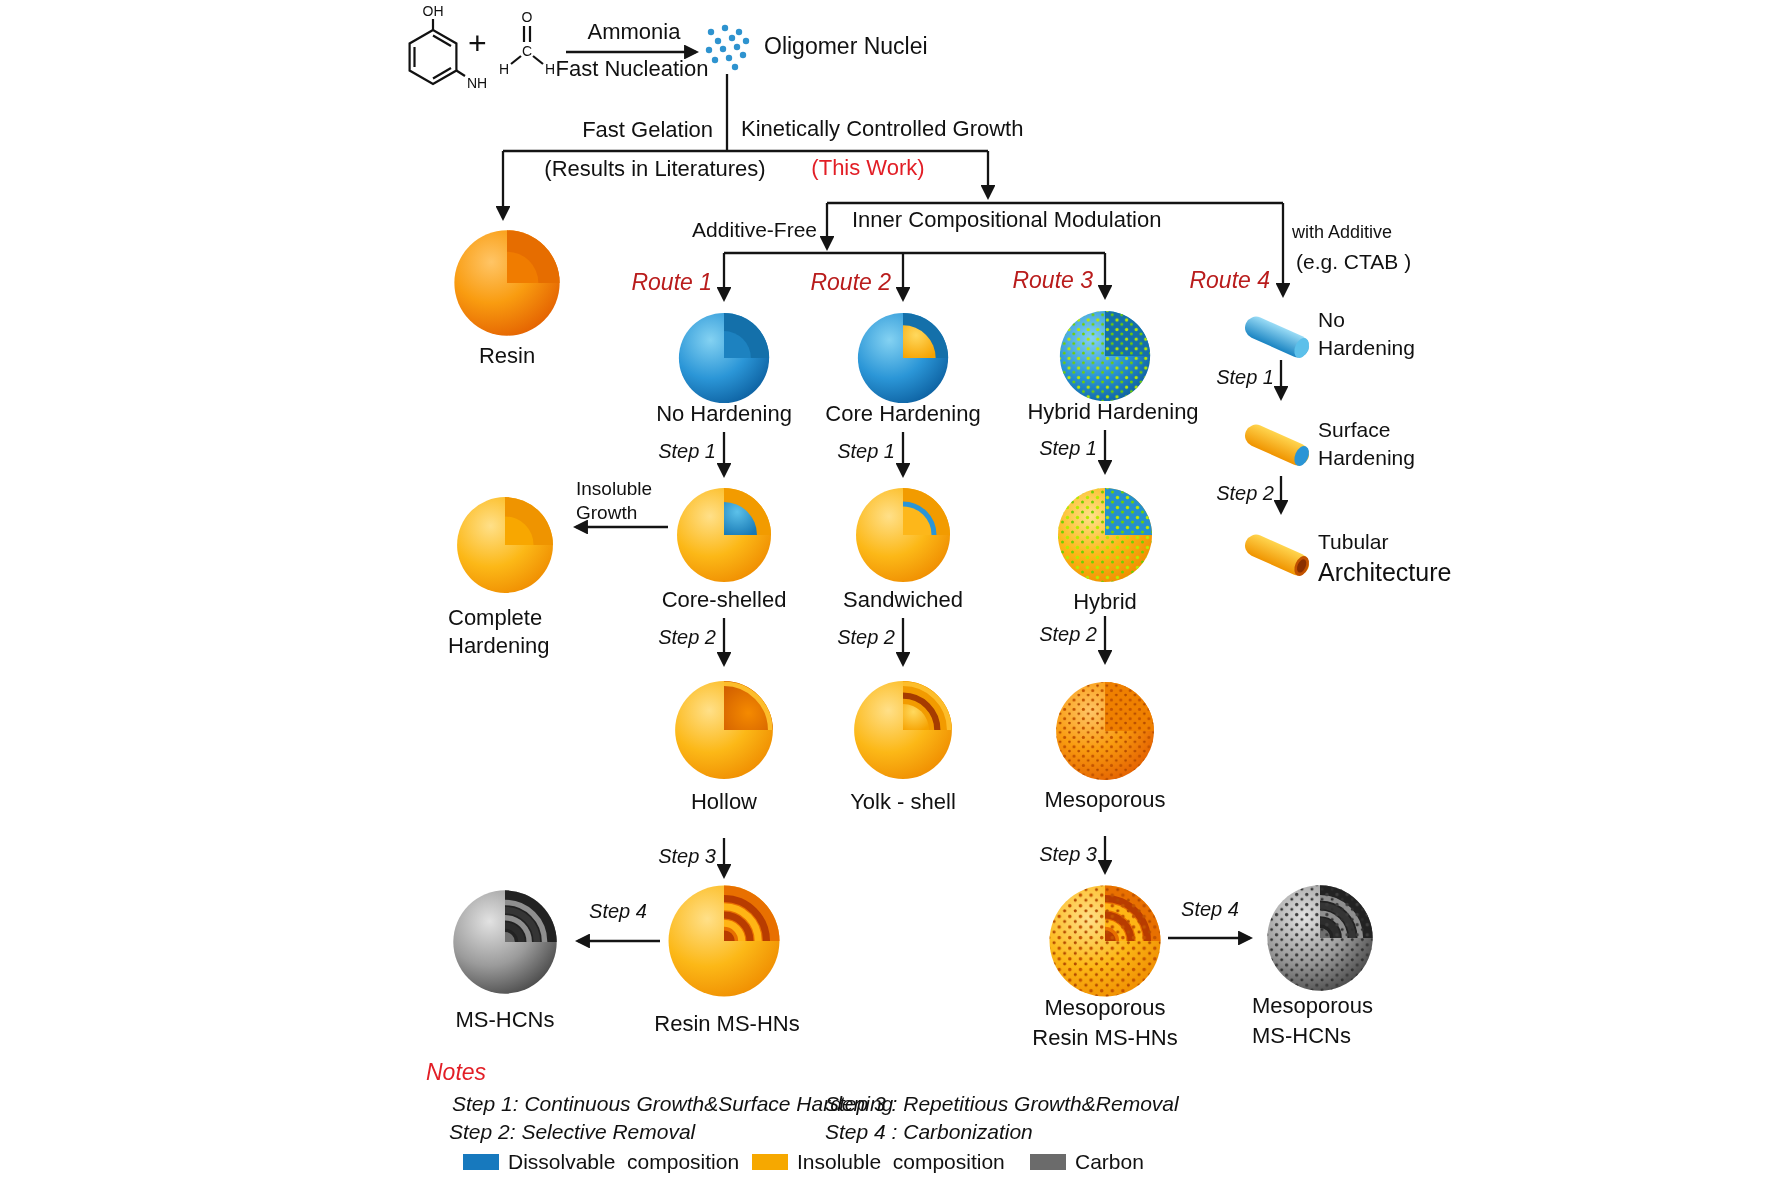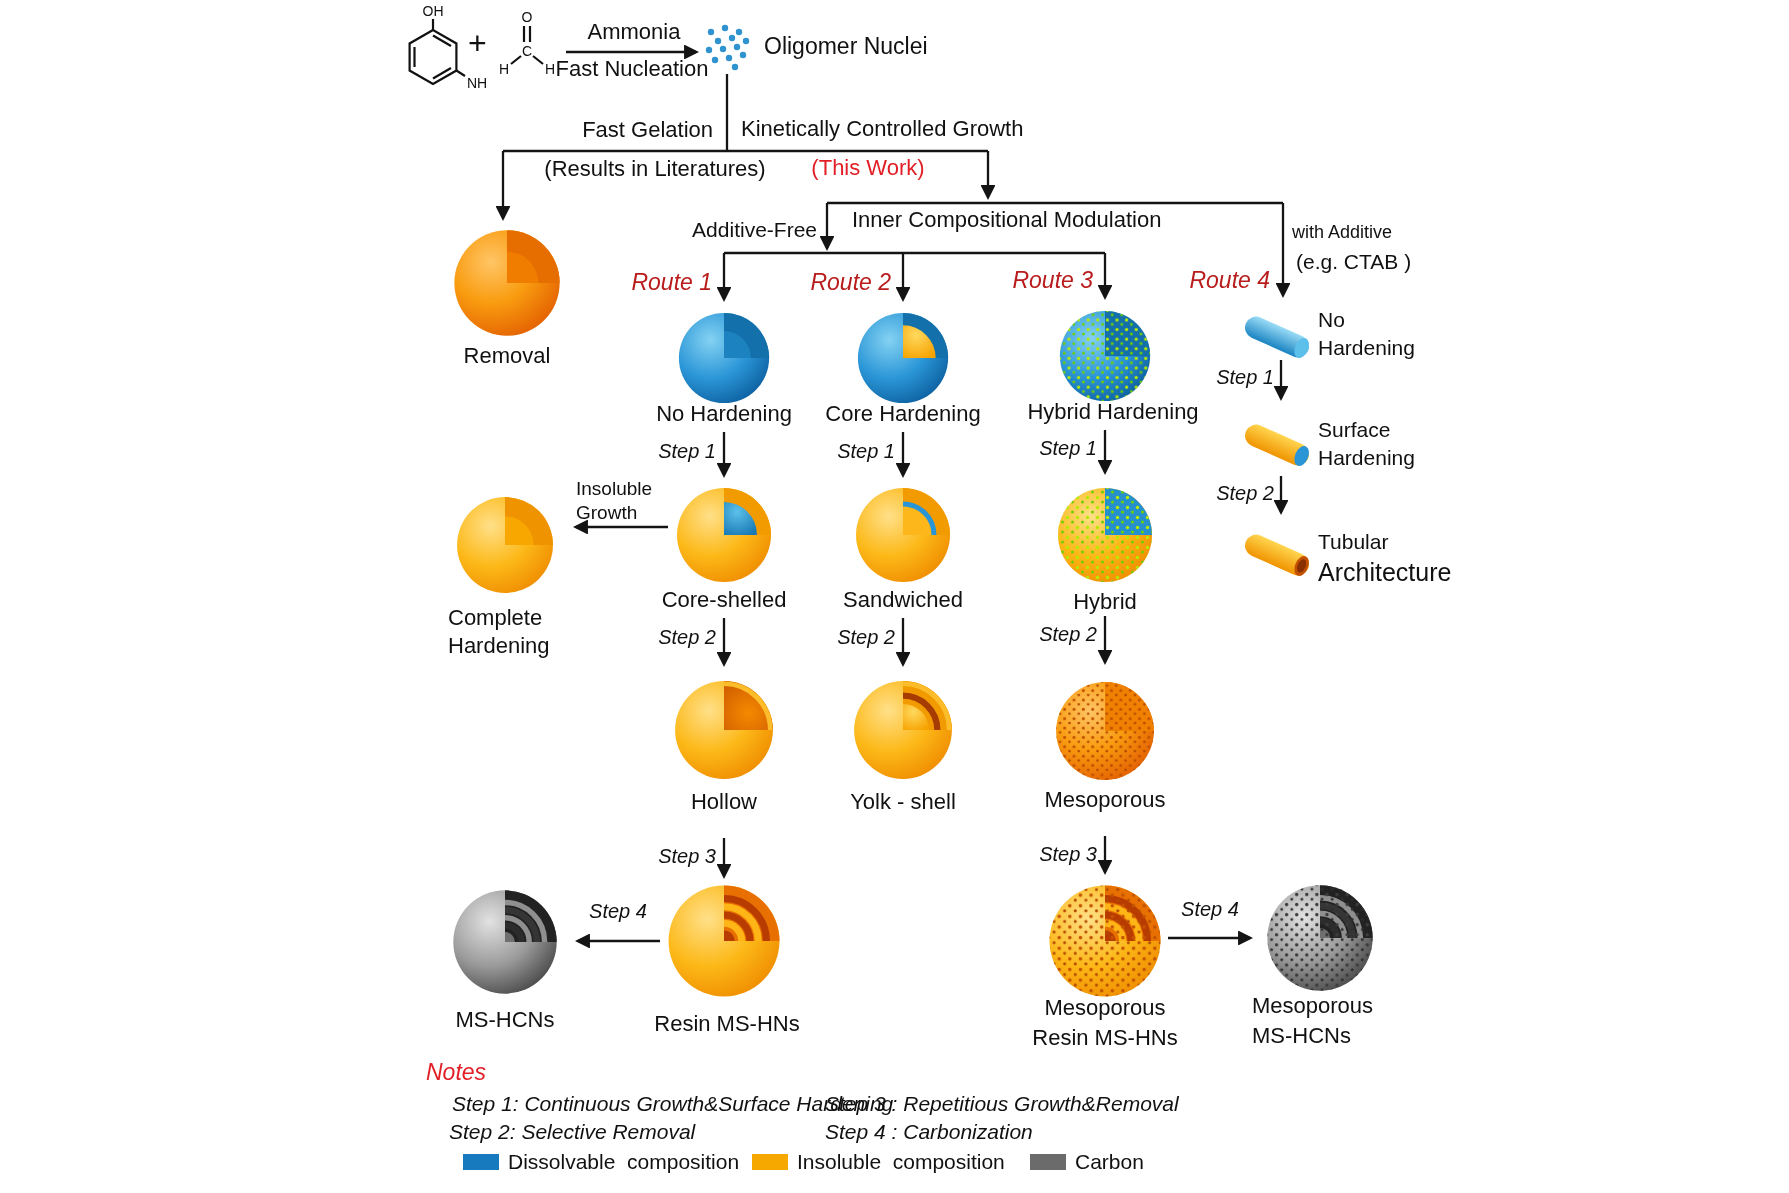--- a/index.html
+++ b/index.html
@@ -181,21 +181,21 @@
   <div class="t r route" style="left:712px;top:270px;">Route 1</div>
   <div class="t r route" style="left:891px;top:270px;">Route 2</div>
   <div class="t r route" style="left:1093px;top:268px;">Route 3</div>
   <div class="t r route" style="left:1270px;top:268px;text-align:right;">Route 4</div>
 
   <svg class="sph" style="left:451px;top:227px" width="112" height="112" viewBox="0 0 100 100">
     <circle cx="50" cy="50" r="47" fill="url(#gO)"></circle>
     <path d="M50,50 L50,3 A47,47 0 0 1 97,50 Z" fill="#e66d00"></path>
     <path d="M50,50 L50,22 A28,28 0 0 1 78,50 Z" fill="#f07c00"></path>
   </svg>
-  <div class="t c" style="left:507px;top:344px;">Removal</div>
+  <div class="t c" style="left:507px;top:344px;">Resin</div>
 
   <svg class="sph" style="left:676px;top:310px" width="96" height="96" viewBox="0 0 100 100">
     <circle cx="50" cy="50" r="47" fill="url(#gB)"></circle>
     <path d="M50,50 L50,3 A47,47 0 0 1 97,50 Z" fill="#1470aa"></path>
     <path d="M50,50 L50,22 A28,28 0 0 1 78,50 Z" fill="#1d82c0"></path>
   </svg>
   <svg class="sph" style="left:855px;top:310px" width="96" height="96" viewBox="0 0 100 100">
     <circle cx="50" cy="50" r="47" fill="url(#gB)"></circle>
     <path d="M50,50 L50,3 A47,47 0 0 1 97,50 Z" fill="#1470aa"></path>
     <path d="M50,50 L50,16 A34,34 0 0 1 84,50 Z" fill="url(#gYc)"></path>

